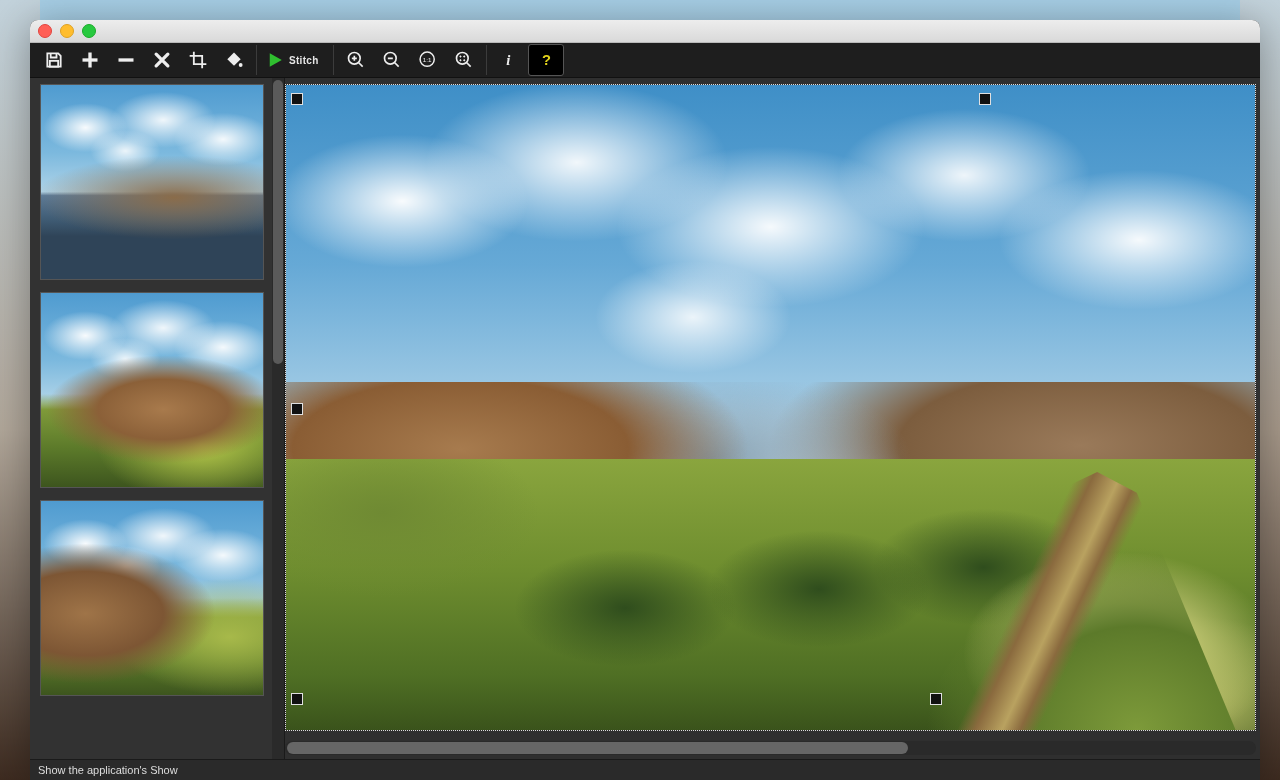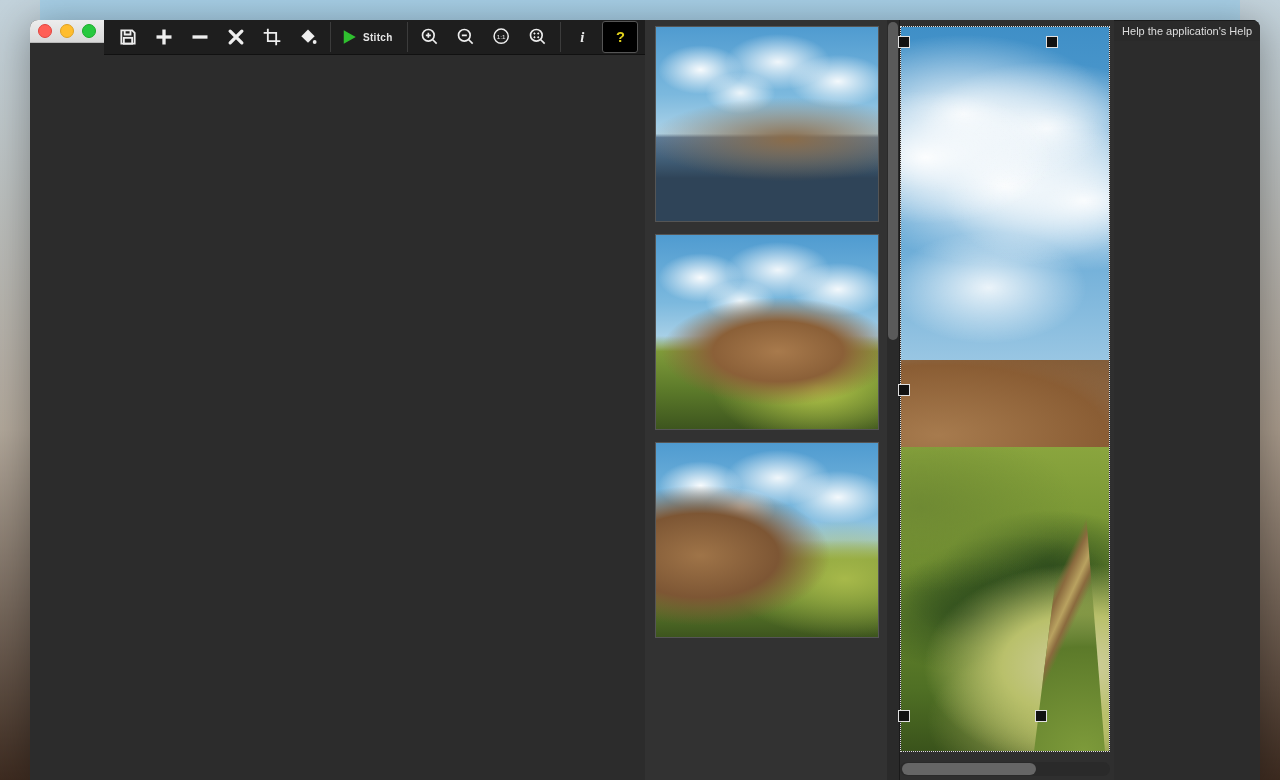--- a/index.html
+++ b/index.html
@@ -4,21 +4,21 @@
 <style>
   html,body{margin:0;padding:0;height:100%;width:100%;font-family:-apple-system,Helvetica,Arial,sans-serif;}
   body{
     width:1280px;height:780px;overflow:hidden;position:relative;
     background:linear-gradient(180deg,#a7cfe6 0%,#b8d8ea 30%,#c2c0b6 55%,#7a5c3d 80%,#3a2416 100%);
   }
 
   .appwin{
     position:absolute;left:30px;top:20px;width:1230px;height:760px;
     background:#2c2c2c;border-radius:8px 8px 0 0;box-shadow:0 4px 40px rgba(0,0,0,.35);
-    display:flex;flex-direction:row;overflow:hidden;
+    display:flex;flex-direction:column;overflow:hidden;
   }
   .titlebar{
     height:22px;background:linear-gradient(#ededed,#d9d9d9);
     border-bottom:1px solid #b9b9b9;display:flex;align-items:center;padding:0 8px;gap:8px;
   }
   .tl-dot{width:12px;height:12px;border-radius:50%;}
   .dot-close{background:#ff5f56;border:1px solid #e0443e;}
   .dot-min{background:#ffbd2e;border:1px solid #dea123;}
   .dot-max{background:#27c93f;border:1px solid #1aab29;}
 
@@ -288,15 +288,15 @@
             </div>
         </div>
       </div>
       <div class="hscroll">
         <div class="hscroll-thumb" id="hscroll-thumb" style="width: 64%;"></div>
       </div>
     </div>
   </div>
 
   <div class="statusbar">
-    <span>Help the application's Help</span>
+    <span>Show the application's Show</span>
   </div>
 </div>
 
 </body></html>

